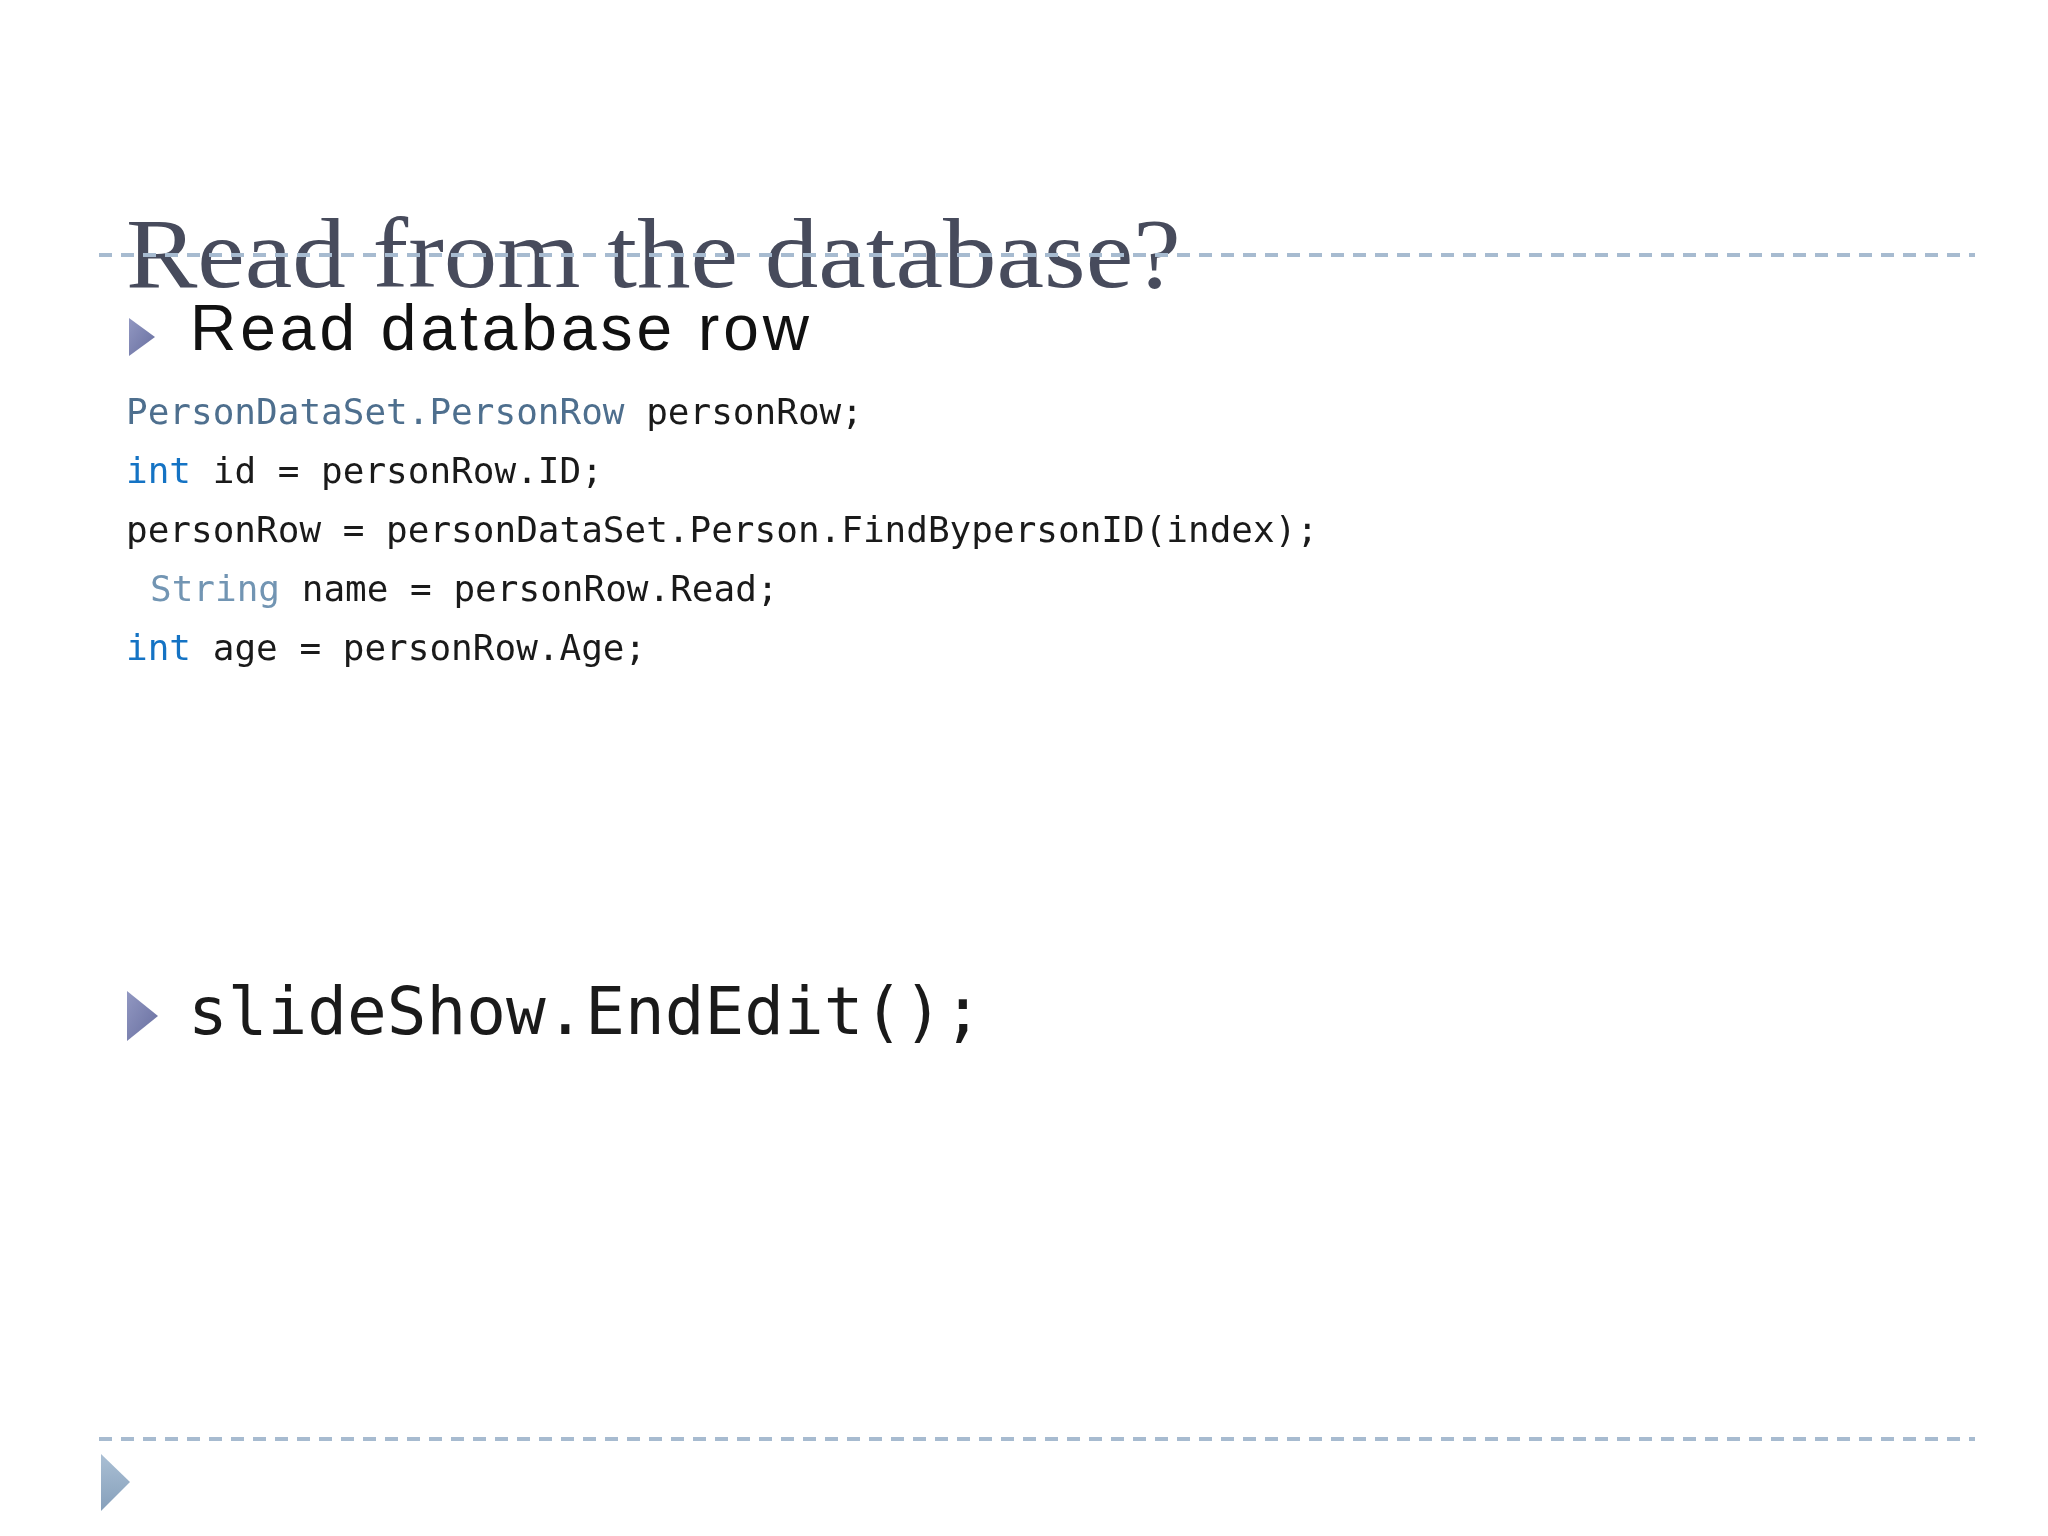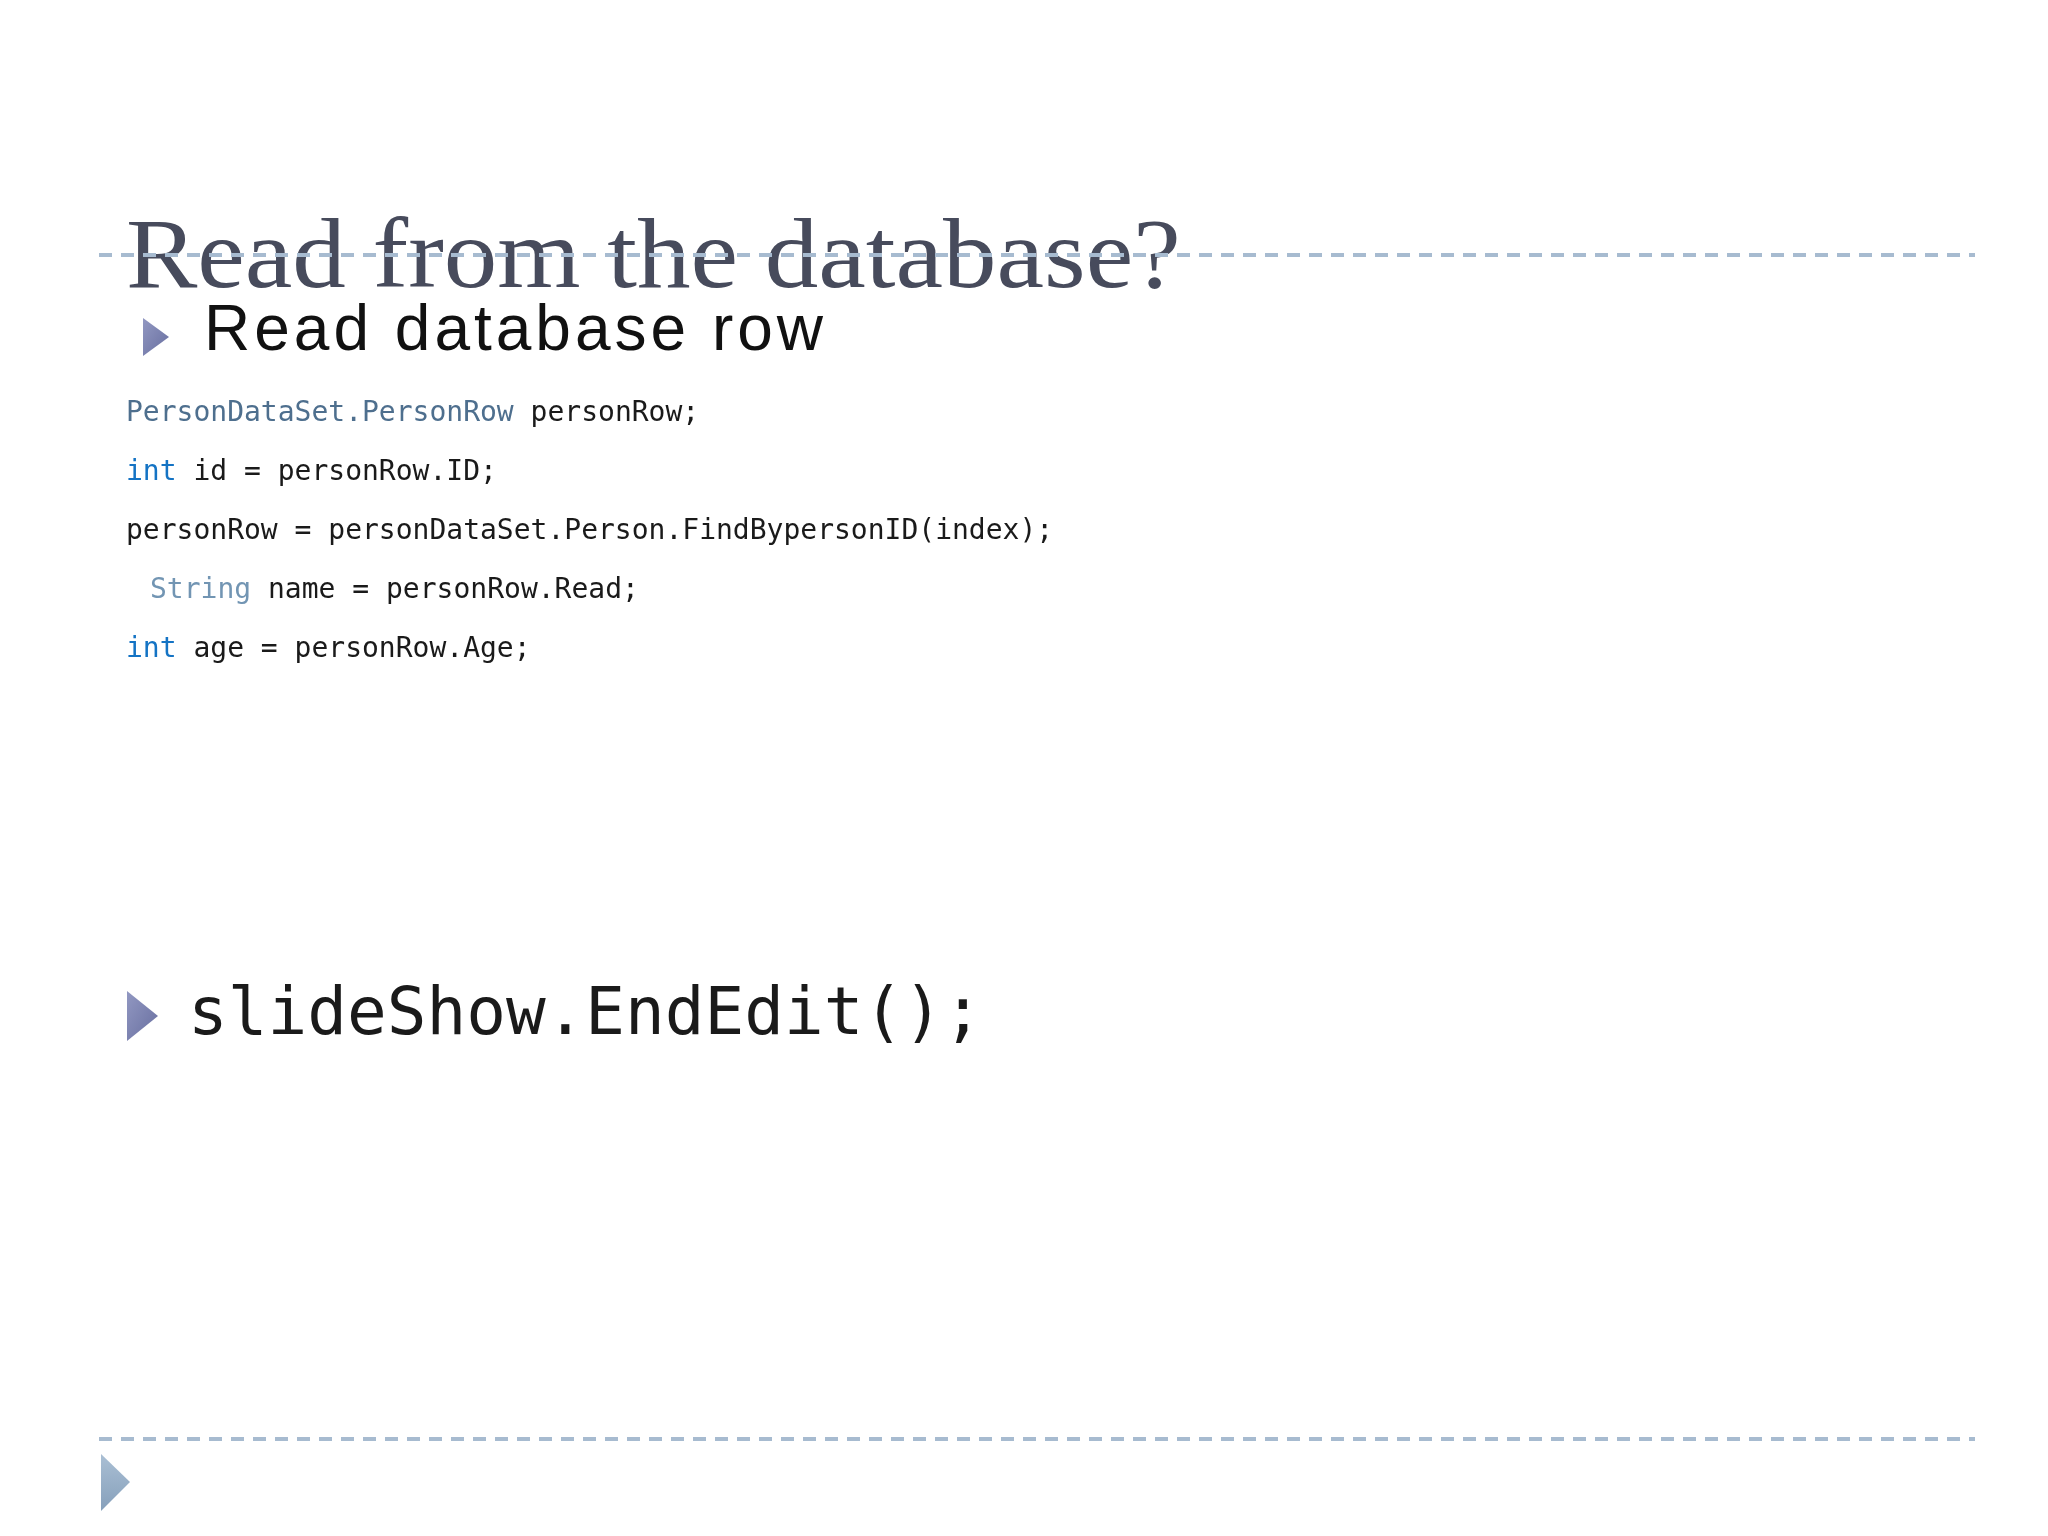--- a/index.html
+++ b/index.html
@@ -44,21 +44,21 @@
       var(--divider-color, #a7bbd0) 13px,
       transparent 13px,
       transparent 22px
     );
   }
   .divider.top { top: 253px; }
   .divider.bottom { top: 1437px; }
 
   .bullet-heading-row {
     position: absolute;
-    left: 143px;
+    left: 129px;
     top: 296px;
     display: flex;
     align-items: center;
   }
   .bullet-heading-row .tri {
     margin-top: 21px;
     margin-right: 35px;
     flex: 0 0 auto;
   }
   .bullet-heading-text {
@@ -68,21 +68,21 @@
     letter-spacing: 4px;
     color: var(--heading-color, #111111);
     white-space: nowrap;
   }
 
   .code-block {
     position: absolute;
     left: 126px;
     top: 382px;
     font-family: "DejaVu Sans Mono", "Liberation Mono", monospace;
-    font-size: 28px;
+    font-size: 36px;
   }
   .code-line {
     height: 59px;
     line-height: 59px;
     white-space: pre;
   }
   .tok-plain   { color: var(--code-plain, #1a1a1a); }
   .tok-keyword { color: var(--code-keyword, #1473c4); }
   .tok-type    { color: var(--code-type, #4e6f8e); }
   .tok-type2   { color: var(--code-type-light, #7295b3); margin-left: 24px; }

